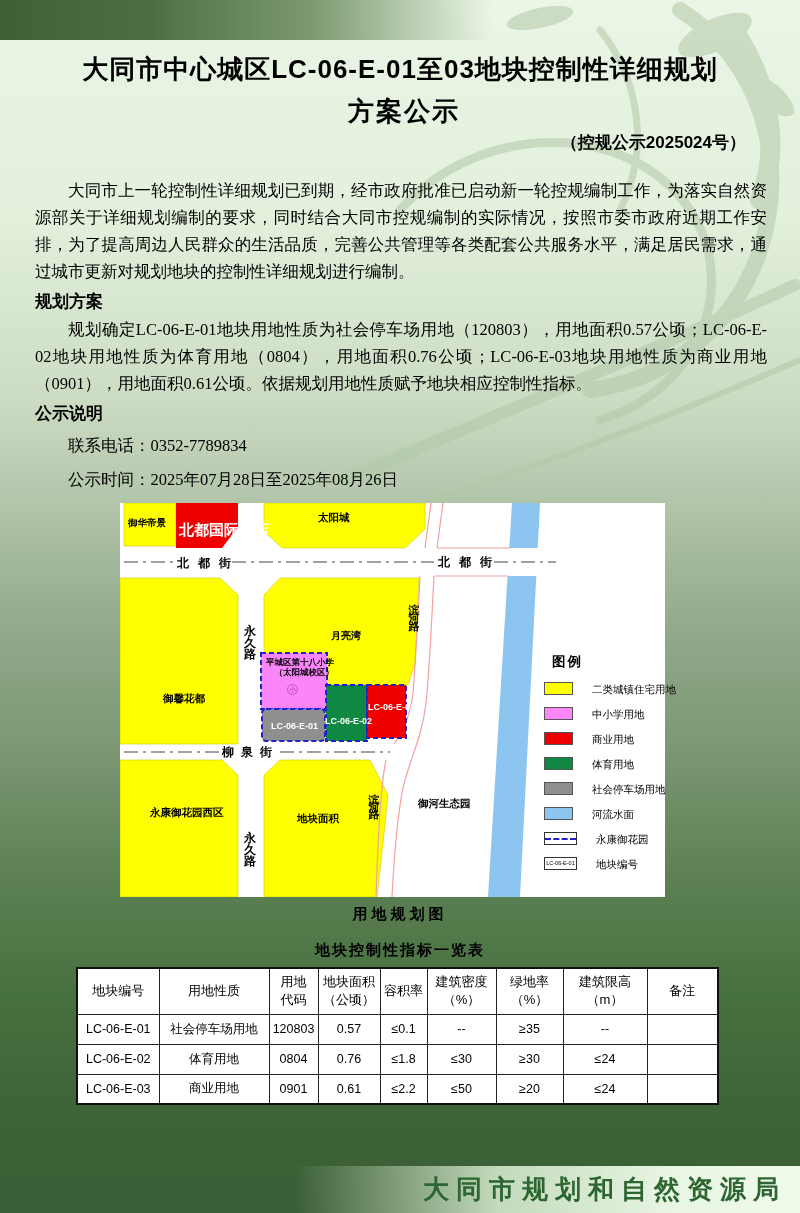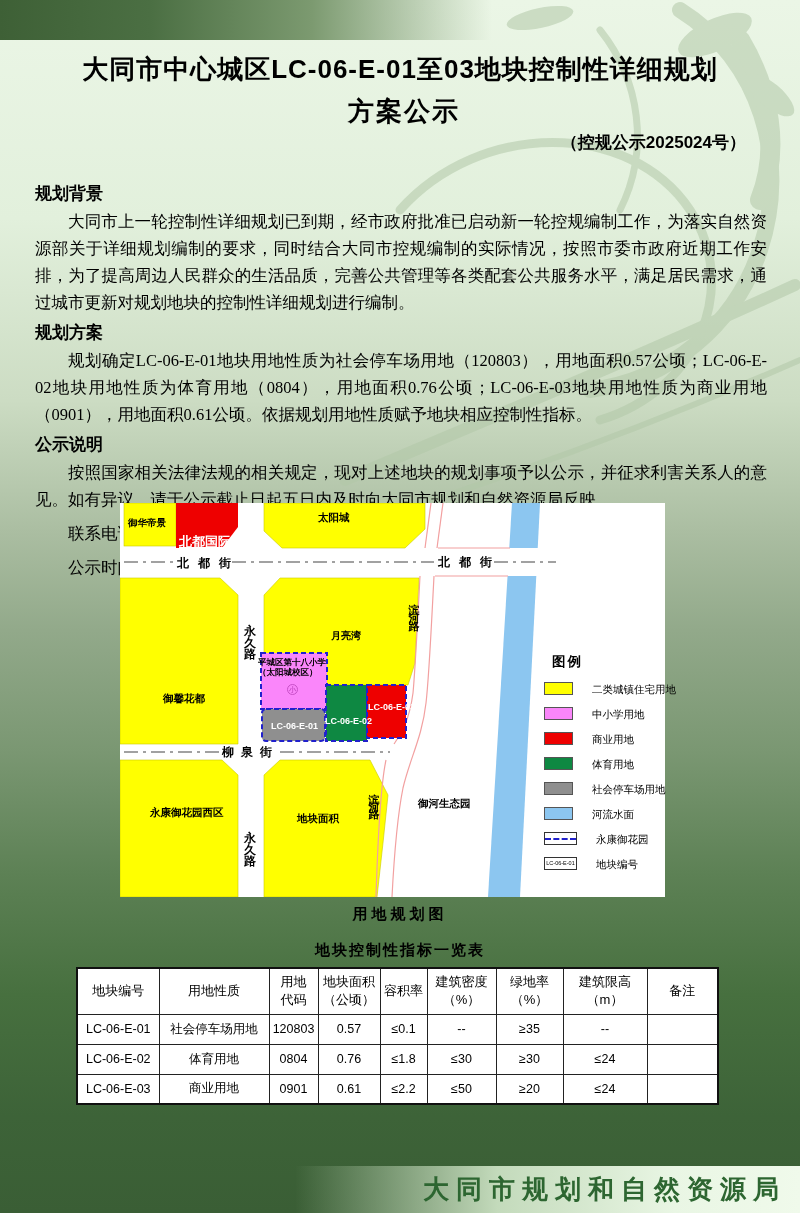--- a/index.html
+++ b/index.html
@@ -27,21 +27,21 @@
   .contact { font-size:16.5px; line-height:26px; margin-top:8px; text-indent:2em;
            font-family:"Liberation Serif", serif; }
 
   
   .map { position:absolute; left:120px; top:503px; width:545px; height:394px; background:#fff; }
   .map svg.base { position:absolute; inset:0; }
   .mlabel { position:absolute; font-weight:bold; color:#000; white-space:nowrap; }
   .mlabel.v { writing-mode:vertical-rl; }
   .white { color:#fff; }
 
-  .school-label { position:absolute; left:138px; top:154px; width:76px; text-align:left;
+  .school-label { position:absolute; left:138px; top:154px; width:76px; text-align:right;
     font-size:8.5px; font-weight:bold; line-height:10px; }
   .school-mark { position:absolute; left:167px; top:181px; width:11px; height:11px;
     border:1px solid #c84fc8; border-radius:50%; color:#c84fc8; font-size:7px;
     line-height:9px; text-align:center; font-weight:bold; }
 
   .legend { position:absolute; left:424px; top:150px; width:120px; }
   .legend-title { font-size:13.5px; font-weight:bold; letter-spacing:2px; margin-bottom:11px;margin-left:8px; }
   .legend-row { display:flex; align-items:center; gap:19px; margin-bottom:12px; height:13px; }
   .swatch { width:29px; height:13px; border:1px solid #555; flex:0 0 auto; }
   .legend-label { font-size:10.5px; line-height:12px; white-space:nowrap; }
@@ -94,26 +94,24 @@
 
   <div class="topbar"></div>
 
   <div class="title-wrap">
     <div class="title-l1">大同市中心城区LC-06-E-01至03地块控制性详细规划</div>
     <div class="title-l2">方案公示</div>
   </div>
   <div class="subtitle">（控规公示2025024号）</div>
 
   <div class="content">
-    <div class="sec-h">规划背景</div>
     <p class="sec-p">大同市上一轮控制性详细规划已到期，经市政府批准已启动新一轮控规编制工作，为落实自然资源部关于详细规划编制的要求，同时结合大同市控规编制的实际情况，按照市委市政府近期工作安排，为了提高周边人民群众的生活品质，完善公共管理等各类配套公共服务水平，满足居民需求，通过城市更新对规划地块的控制性详细规划进行编制。</p>
     <div class="sec-h">规划方案</div>
     <p class="sec-p">规划确定LC-06-E-01地块用地性质为社会停车场用地（120803），用地面积0.57公顷；LC-06-E-02地块用地性质为体育用地（0804），用地面积0.76公顷；LC-06-E-03地块用地性质为商业用地（0901），用地面积0.61公顷。依据规划用地性质赋予地块相应控制性指标。</p>
     <div class="sec-h">公示说明</div>
-    <p class="sec-p">按照国家相关法律法规的相关规定，现对上述地块的规划事项予以公示，并征求利害关系人的意见。如有异议，请于公示截止日起五日内及时向大同市规划和自然资源局反映。</p>
     <div class="contact">联系电话：0352-7789834</div>
     <div class="contact">公示时间：2025年07月28日至2025年08月26日</div>
   </div>
 
   <div class="map">
     <svg class="base" viewBox="0 0 545 394">
 
       <polygon points="392,0 420,0 400,394 368,394" fill="#8cc6f0"></polygon>
 
       <rect x="320" y="45" width="225" height="28" fill="#ffffff"></rect>
@@ -156,21 +154,21 @@
 
     <div class="mlabel" style="left:57px; top:52px; font-size:12px; letter-spacing:9px;">北都街</div>
     <div class="mlabel" style="left:318px; top:51px; font-size:12px; letter-spacing:9px;">北都街</div>
     <div class="mlabel v" style="left:121px; top:111px; font-size:12px; letter-spacing:12px;">永久路</div>
     <div class="mlabel v" style="left:121px; top:318px; font-size:12px; letter-spacing:12px;">永久路</div>
     <div class="mlabel" style="left:102px; top:241px; font-size:12px; letter-spacing:7px;">柳泉街</div>
     <div class="mlabel v" style="left:286px; top:92px; font-size:11px; letter-spacing:8px;">滨河路</div>
     <div class="mlabel v" style="left:246px; top:282px; font-size:11px; letter-spacing:7px;">滨河路</div>
 
     <div class="mlabel" style="left:8px; top:14px; font-size:9.5px;">御华帝景</div>
-    <div class="mlabel white" style="left:59px; top:30px; font-size:13px;text-decoration:underline;">北都国际酒店</div>
+    <div class="mlabel white" style="left:59px; top:18px; font-size:15px;">北都国际酒店</div>
     <div class="mlabel" style="left:198px; top:8px; font-size:10.5px;">太阳城</div>
     <div class="mlabel" style="left:211px; top:126px; font-size:10px;">月亮湾</div>
     <div class="mlabel" style="left:43px; top:189px; font-size:10.5px;">御馨花都</div>
     <div class="mlabel" style="left:30px; top:303px; font-size:10.5px;">永康御花园西区</div>
     <div class="mlabel" style="left:177px; top:309px; font-size:10.5px;">地块面积</div>
     <div class="mlabel" style="left:298px; top:262px; font-size:10.5px;margin-top:32px;">御河生态园</div>
 
     <div class="school-label">
       <div>平城区第十八小学</div>
       <div>（太阳城校区）</div>

